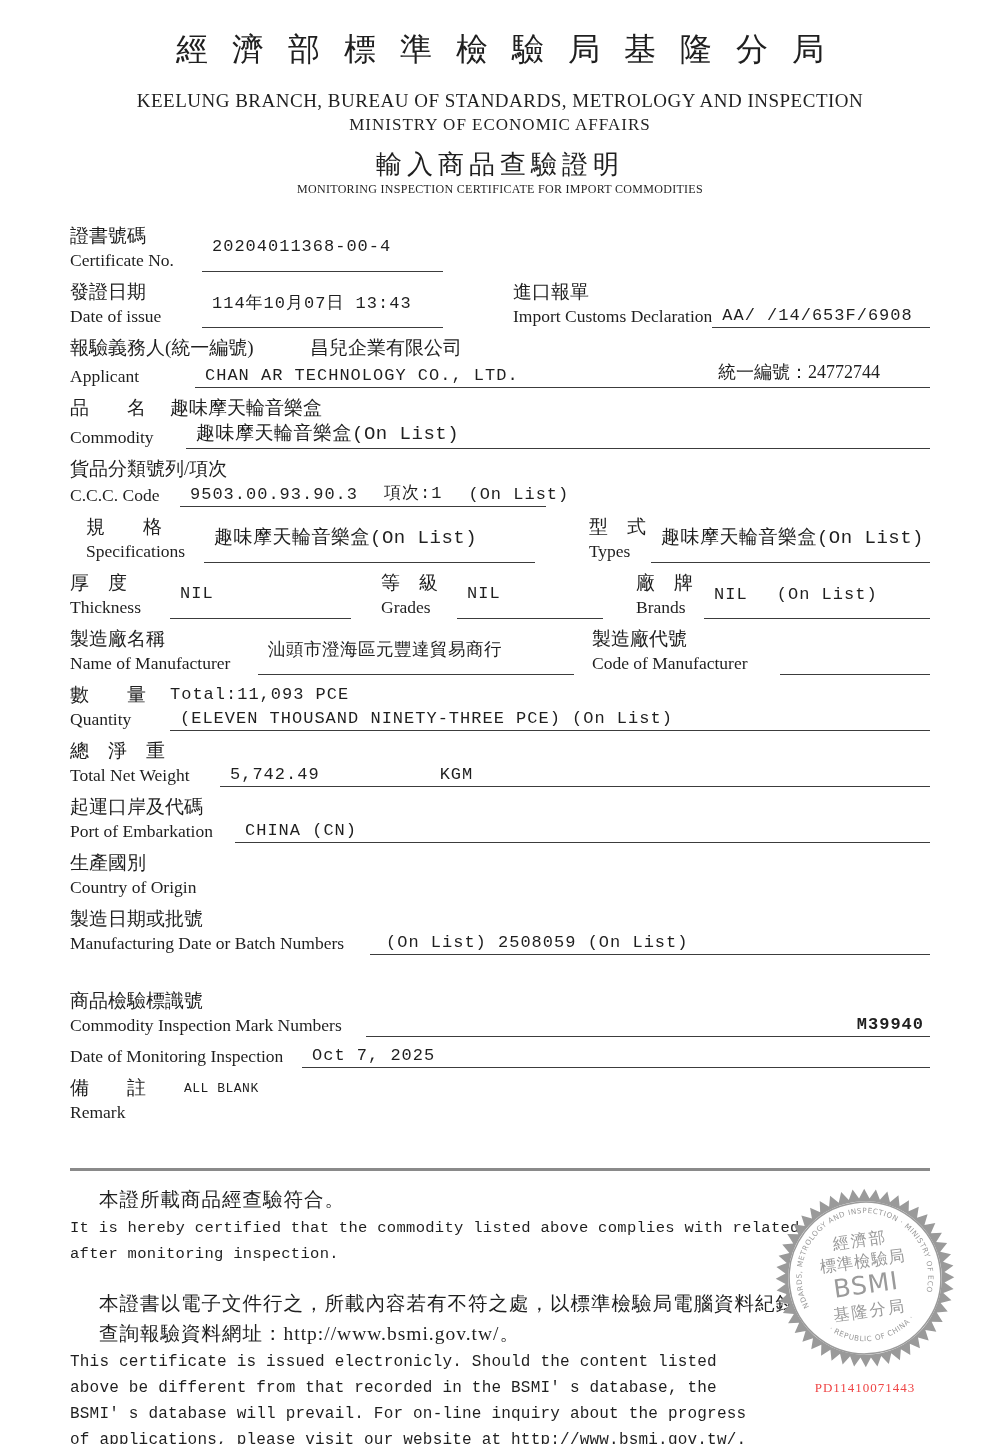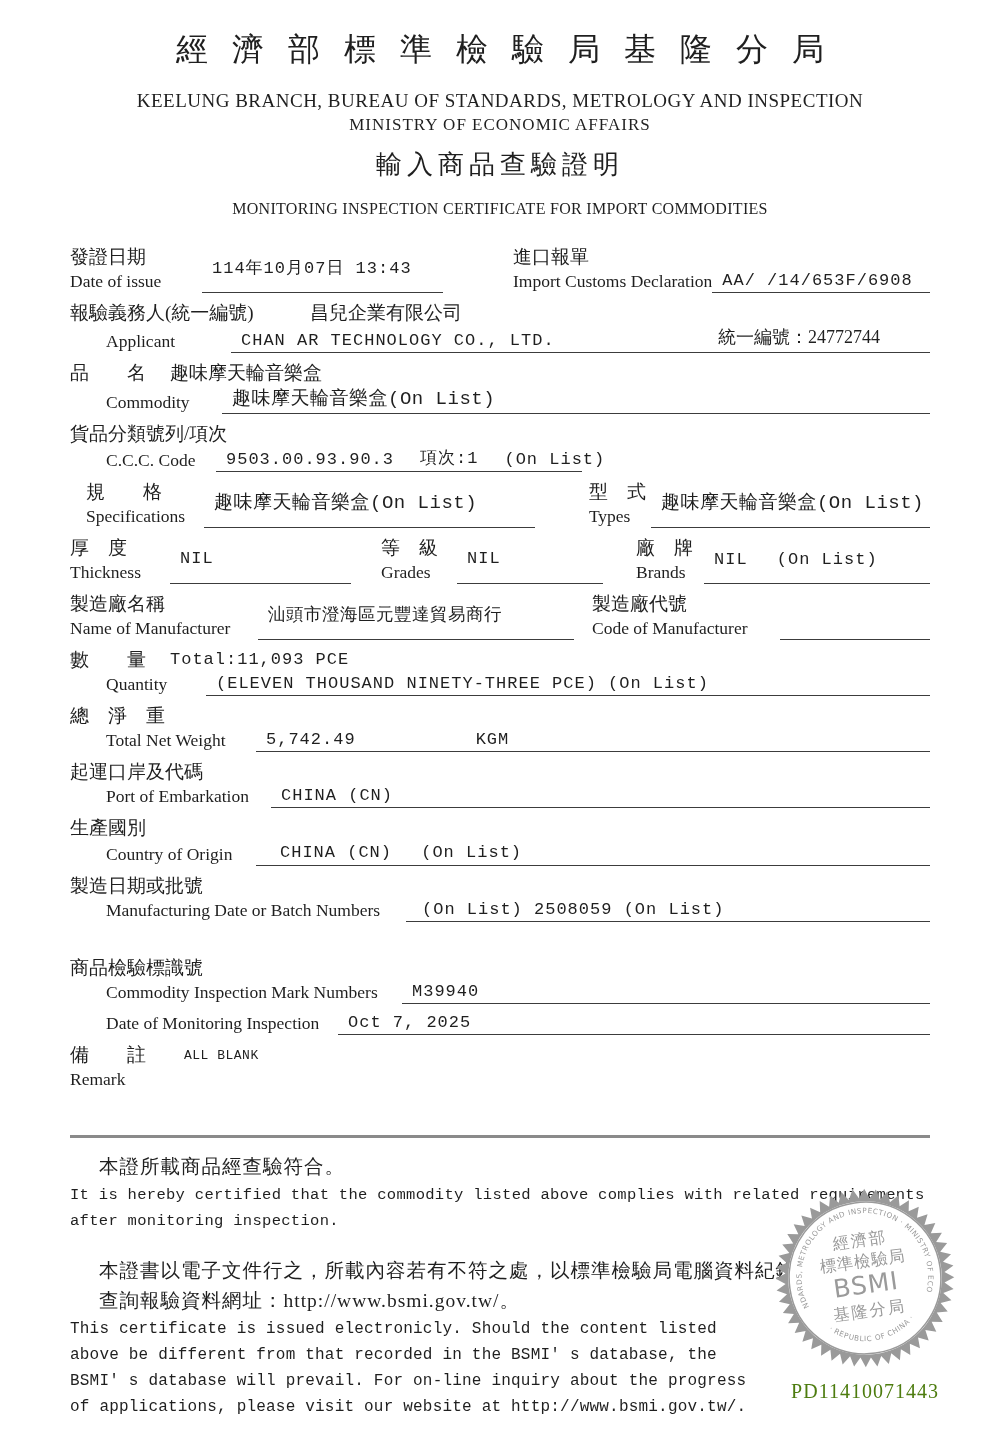--- a/index.html
+++ b/index.html
@@ -6,71 +6,80 @@
   .page{position:relative;width:1000px;height:1444px;background:#fff;overflow:hidden;
         font-family:"Liberation Serif","DejaVu Serif",serif;color:#1f1f1f;}
   .content{position:absolute;left:70px;top:0;width:860px;}
 
   
   .hdr{text-align:center;margin-top:28px;}
   .hdr .t-zh{font-size:32px;letter-spacing:24px;padding-left:24px;white-space:nowrap;}
   .hdr .t-en1{font-size:19px;margin-top:18px;letter-spacing:0.5px;white-space:nowrap;}
   .hdr .t-en2{font-size:17px;margin-top:3px;letter-spacing:1px;}
   .hdr .d-zh{font-size:26px;letter-spacing:5px;margin-top:12px;}
-  .hdr .d-en{font-size:16px;margin-top:18px;letter-spacing:0.3px;}
+  .hdr .d-en{font-size:12px;margin-top:0;letter-spacing:0.3px;}
 
   
   .fields{margin-top:26px;font-size:17.5px;}
   .row{display:flex;align-items:stretch;margin-bottom:7px;}
   .blk{margin-bottom:7px;}
   .zh{font-size:19px;line-height:25px;white-space:nowrap;}
   .en{font-size:17.5px;line-height:24px;white-space:nowrap;}
   .lbl{flex:0 0 auto;}
   .vwrap{display:flex;align-items:center;border-bottom:1.6px solid #3c3c3c;
          padding:0 6px 2px 10px;}
   .vwrap.base{align-items:flex-end;}
   .grow{flex:1 1 auto;}
   .val{font-family:"Liberation Mono","DejaVu Sans Mono",monospace;
        font-size:17px;letter-spacing:1px;white-space:nowrap;}
   .val.zhv{font-size:19px;letter-spacing:0.5px;}
-  .line2{display:flex;align-items:flex-end;margin-left:36px;}
+  .line2{display:flex;align-items:flex-end;}
   .gap30{height:26px;}
 
   
   .divider{border-top:3px solid #8a8a8a;margin:44px 0 14px 0;}
   .para-zh{font-size:19.5px;letter-spacing:1px;line-height:30px;margin-left:29px;}
   .para-mono{font-family:"Liberation Mono","DejaVu Sans Mono",monospace;
              font-size:15.5px;line-height:26px;letter-spacing:0.3px;}
   .para2-mono{font-family:"Liberation Mono","DejaVu Sans Mono",monospace;
               font-size:16px;line-height:26px;width:700px;letter-spacing:0.2px;}
   .stmt2{margin-top:22px;}
 
   
   .seal-wrap{position:absolute;left:765px;top:1182px;width:200px;text-align:center;}
   .seal-svg{transform:rotate(-8deg);}
-  .seal-code{font-size:20px;margin-top:2px;letter-spacing:1px;color:#4d7c0f;}
+  .seal-code{font-size:13px;margin-top:2px;letter-spacing:1px;color:#ef4444;}
   .small-val{font-family:"Liberation Mono","DejaVu Sans Mono",monospace;
              font-size:13px;letter-spacing:0.5px;position:relative;top:-4px;margin-left:22px;}
 </style>
 </head>
 <body>
 
 <div class="page">
   <div class="content">
 
     <div class="hdr">
       <div class="t-zh">經濟部標準檢驗局基隆分局</div>
       <div class="t-en1">KEELUNG BRANCH, BUREAU OF STANDARDS, METROLOGY AND INSPECTION</div>
       <div class="t-en2">MINISTRY OF ECONOMIC AFFAIRS</div>
       <div class="d-zh">輸入商品查驗證明</div>
       <div class="d-en">MONITORING INSPECTION CERTIFICATE FOR IMPORT COMMODITIES</div>
     </div>
 
     <div class="fields">
 
+      <div class="row">
+        <div class="lbl" style="width:132px;">
+          <div class="zh">證書號碼</div>
+          <div class="en">Certificate No.</div>
+        </div>
+        <div class="vwrap" style="width:225px;">
+          <span class="val">20204011368-00-4</span>
+        </div>
+      </div>
 
       <div class="row">
         <div class="lbl" style="width:132px;">
           <div class="zh">發證日期</div>
           <div class="en">Date of issue</div>
         </div>
         <div class="vwrap" style="width:225px;">
           <span class="val">114年10月07日 13:43</span>
         </div>
         <div style="width:70px;"></div>
@@ -215,43 +224,40 @@
           <div class="vwrap base grow">
             <span class="val">CHINA (CN)</span>
           </div>
         </div>
       </div>
 
       <div class="blk">
         <div class="zh">生產國別</div>
         <div class="line2">
           <div class="en" style="width:150px;">Country of Origin</div>
-          <div class="vwrap base grow" style="padding-left:24px;">
-            <span class="val">CHINA (CN)　 (On List)</span>
-          </div>
         </div>
       </div>
 
       <div class="blk">
         <div class="zh">製造日期或批號</div>
         <div class="line2">
           <div class="en" style="width:300px;">Manufacturing Date or Batch Numbers</div>
           <div class="vwrap base grow" style="padding-left:16px;">
             <span class="val">(On List) 2508059  (On List)</span>
           </div>
         </div>
       </div>
 
       <div class="gap30"></div>
 
       <div class="blk">
         <div class="zh">商品檢驗標識號</div>
         <div class="line2">
           <div class="en" style="width:296px;">Commodity Inspection Mark Numbers</div>
-          <div class="vwrap base grow" style="justify-content:flex-start;">
+          <div class="vwrap base grow" style="justify-content:flex-end;font-weight:bold;">
             <span class="val">M39940</span>
           </div>
         </div>
       </div>
 
       <div class="blk">
         <div class="line2">
           <div class="en" style="width:232px;">Date of Monitoring Inspection</div>
           <div class="vwrap base grow">
             <span class="val">Oct 7, 2025</span>

